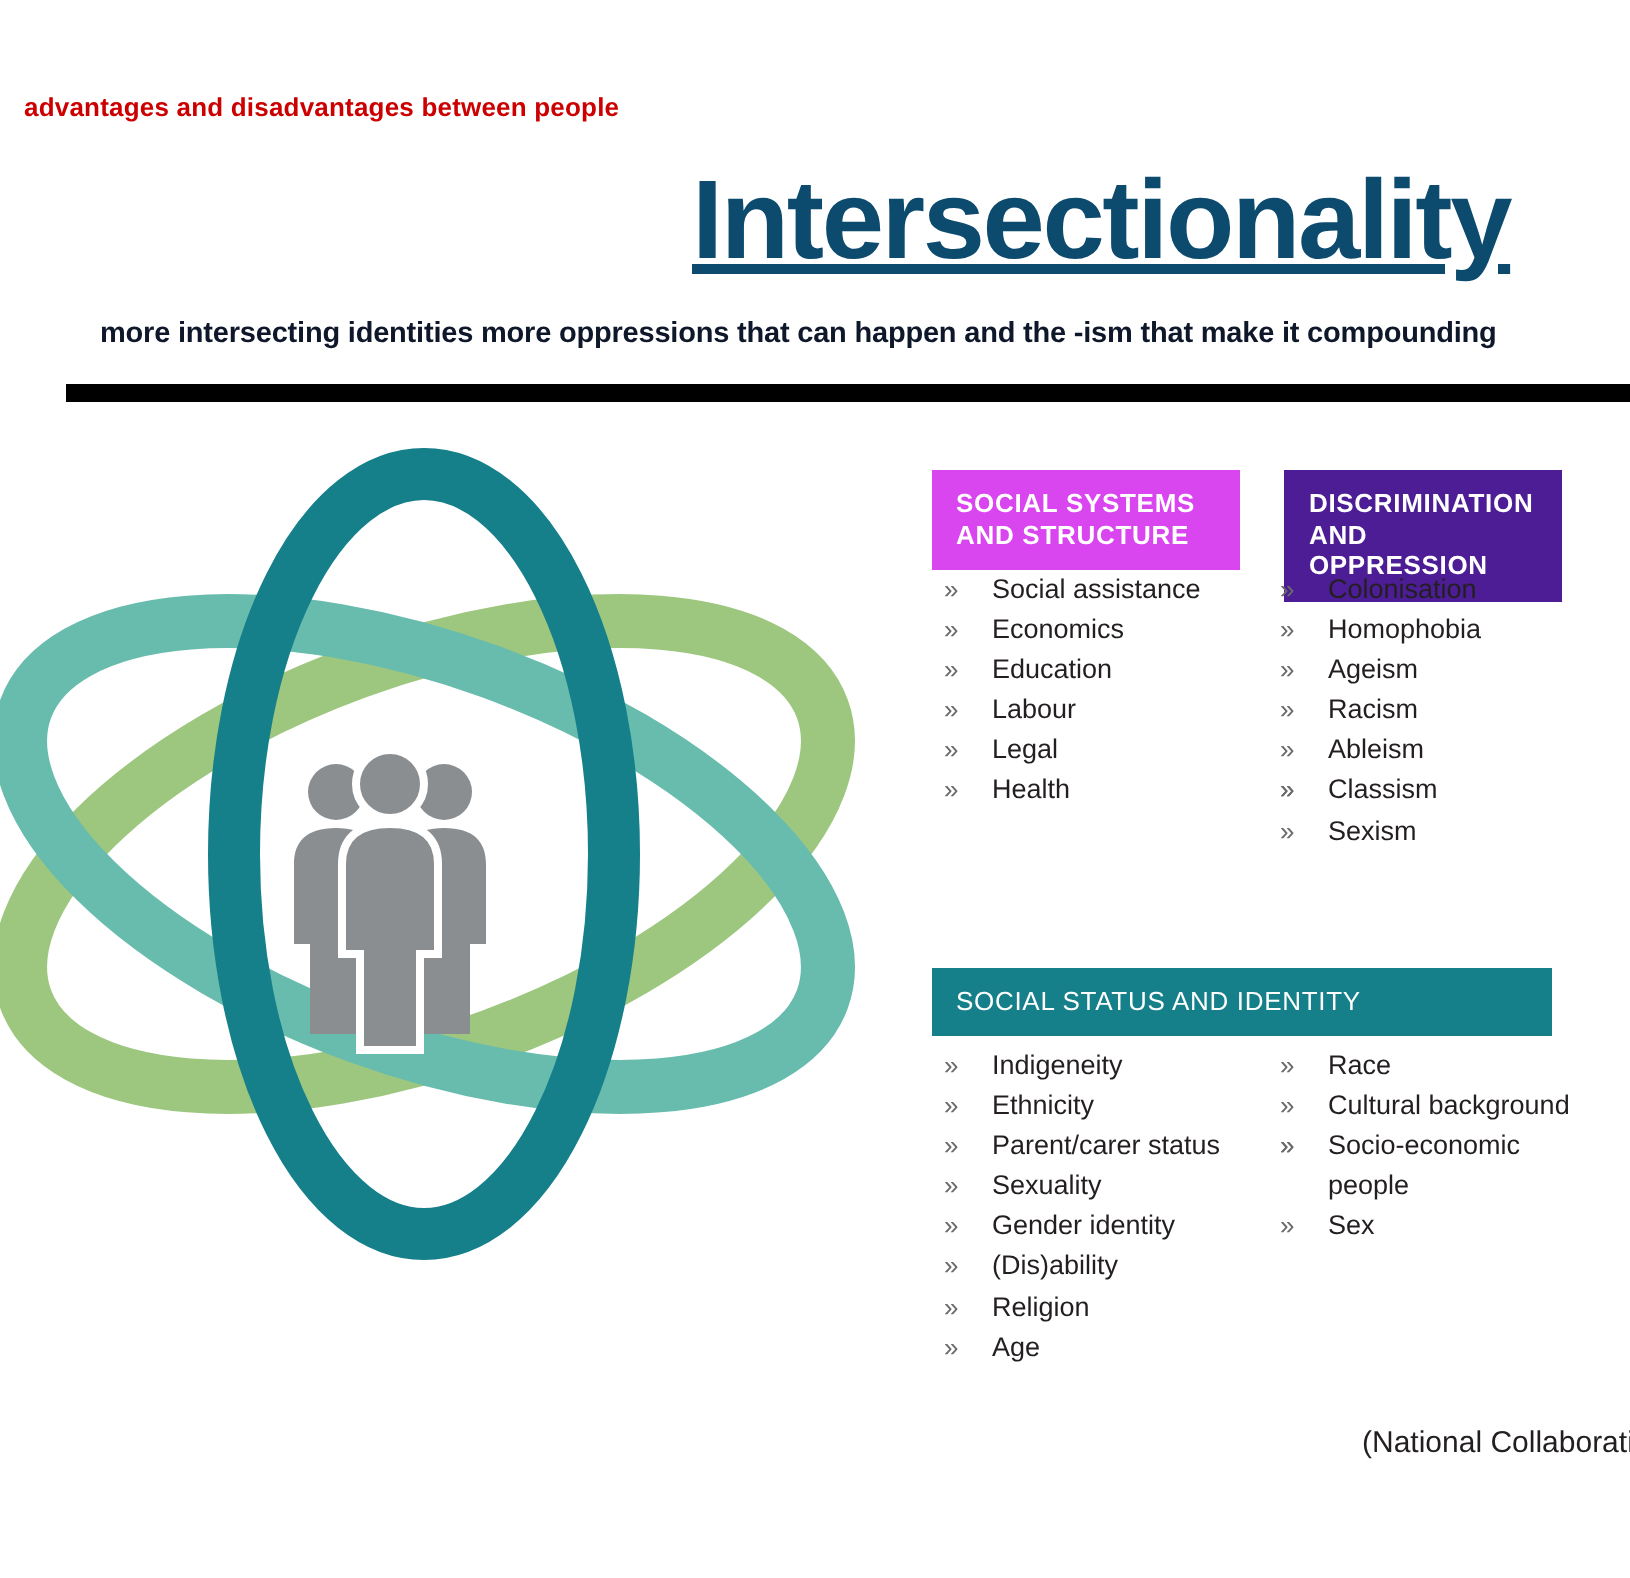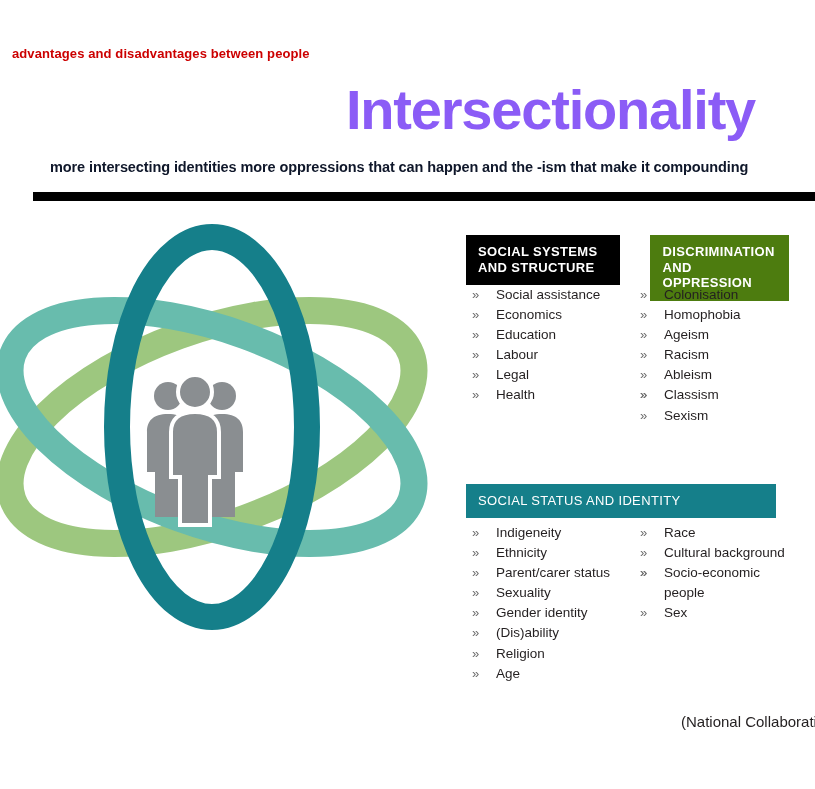--- a/index.html
+++ b/index.html
@@ -40,22 +40,23 @@
 
   
   .slide-title {
     position: absolute;
     left: 346px;
     top: 82px;
     font-size: 56px;
     font-weight: bold;
     letter-spacing: -1.2px;
     line-height: 1;
-    color: #8b5cf6;
-    white-space: nowrap;
+    color: #0c4a6e;
+    white-space: nowrap;
+    text-decoration: underline;
   }
 
   .divider {
     position: absolute;
     left: 33px;
     top: 192px;
     width: 790px;
     height: 9px;
     background: #000000;
   }
@@ -81,22 +82,22 @@
     display: inline-block;
     vertical-align: top;
     color: #ffffff;
     font-size: 13px;
     font-weight: bold;
     letter-spacing: 0.35px;
     line-height: 15.5px;
     padding: 9px 12px 10px 12px;
     text-transform: uppercase;
   }
-  .hdr-green  { background: #000000; width: 130px; }
-  .hdr-teal   { background: #4d7c0f; width: 115px; margin-left: 26px; }
+  .hdr-green  { background: #d946ef; width: 130px; }
+  .hdr-teal   { background: #4c1d95; width: 115px; margin-left: 18px; }
   .hdr-wide {
     position: absolute;
     left: 466px;
     top: 484px;
     width: 286px;
     background: #157f8a;
     color: #ffffff;
     font-size: 13px;
     font-weight: normal;
     letter-spacing: 0.35px;

